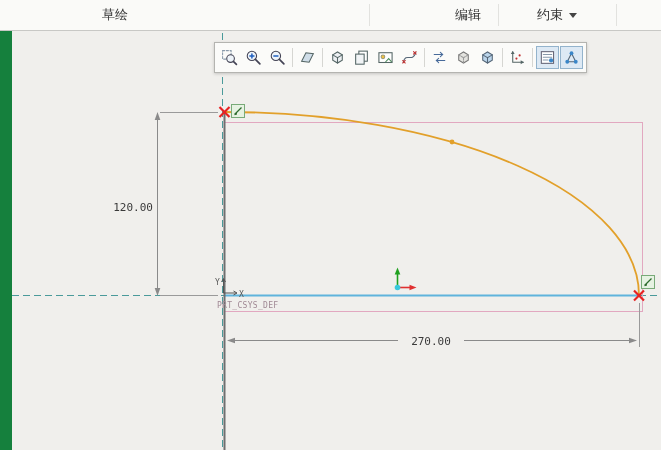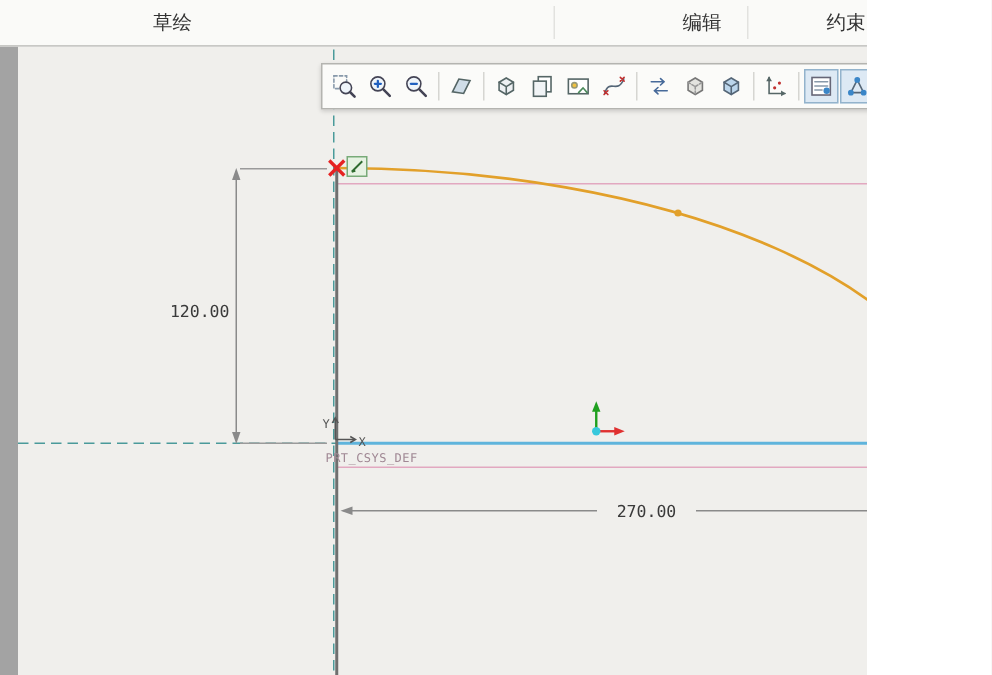--- a/index.html
+++ b/index.html
@@ -1,17 +1,17 @@
 <!DOCTYPE html>
 <html><head>
 <meta charset="utf-8">
 <style>
   html,body { margin:0; padding:0; }
   body { font-family:"Liberation Sans", sans-serif; }
-  #app { position:relative; width:578px; height:450px; background:#a3a3a3; overflow:hidden; }
+  #app { position:relative; width:661px; height:450px; background:#15803d; overflow:hidden; }
 
   
   .menubar { position:absolute; top:0; left:0; width:661px; height:30px;
              background:#fafaf8; border-bottom:1px solid #c8c8c5; z-index:5; }
   .menu-item { position:absolute; top:0; height:30px; line-height:30px;
                font-size:13px; color:#333; cursor:default; white-space:nowrap; }
   .menu-sep { position:absolute; top:4px; height:22px; width:1px; background:#e2e2df; }
   .drop-arrow { display:inline-block; width:0; height:0; margin-left:6px;
                 border-left:4px solid transparent; border-right:4px solid transparent;
                 border-top:5px solid #444; vertical-align:middle; }
@@ -36,21 +36,21 @@
   .cslabel { font-family:"DejaVu Sans Mono", monospace; font-size:8px;  fill:#a08894; letter-spacing:.3px; }
 </style>
 </head>
 <body>
 
 <div id="app">
 
   <div class="menubar">
     <span class="menu-item" style="left:102px">草绘</span>
     <span class="menu-item" style="left:455px">编辑</span>
-    <span class="menu-item" style="left:551px"><span>约束</span><span class="drop-arrow"></span></span>
+    <span class="menu-item" style="left:537px"><span>约束</span><span class="drop-arrow"></span></span>
     <span class="menu-sep" style="left:369px"></span>
     <span class="menu-sep" style="left:498px"></span>
     <span class="menu-sep" style="left:616px"></span>
   </div>
 
   <div class="canvas">
 
     <svg class="scene" width="661" height="419">
 
       <line x1="210.5" y1="2" x2="210.5" y2="419" fill="none" stroke="#4a9a9a" stroke-width="1" stroke-dasharray="7 4"></line>

